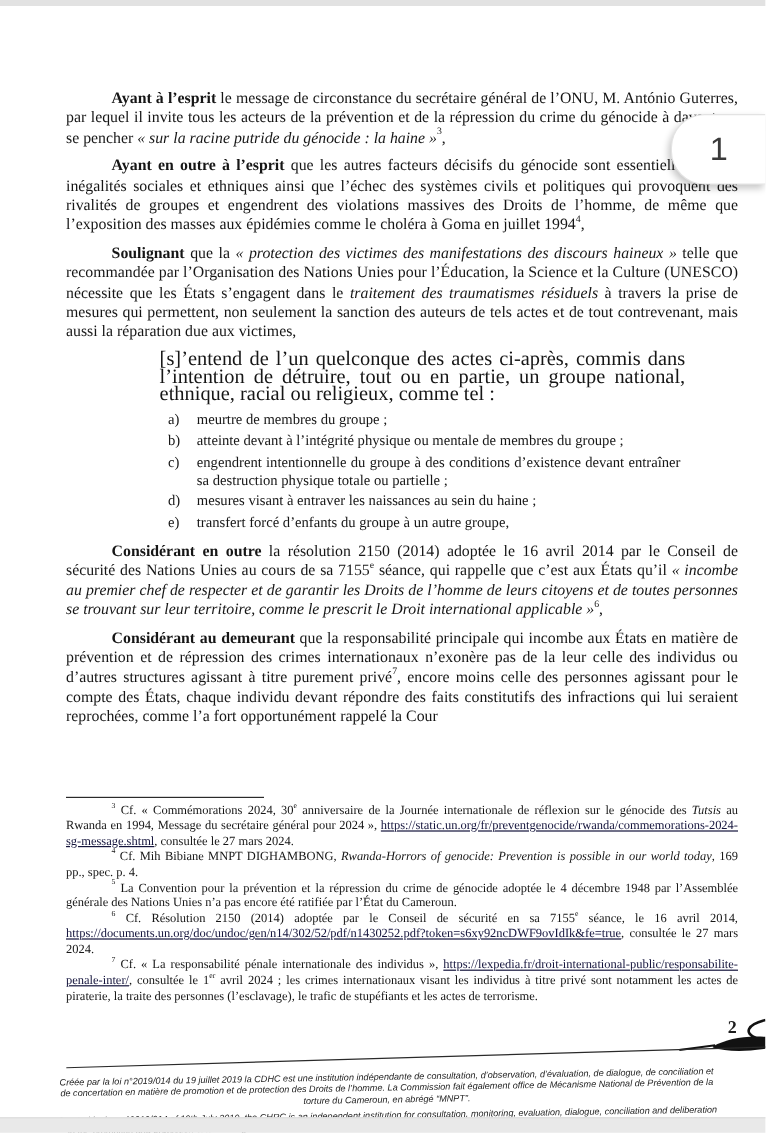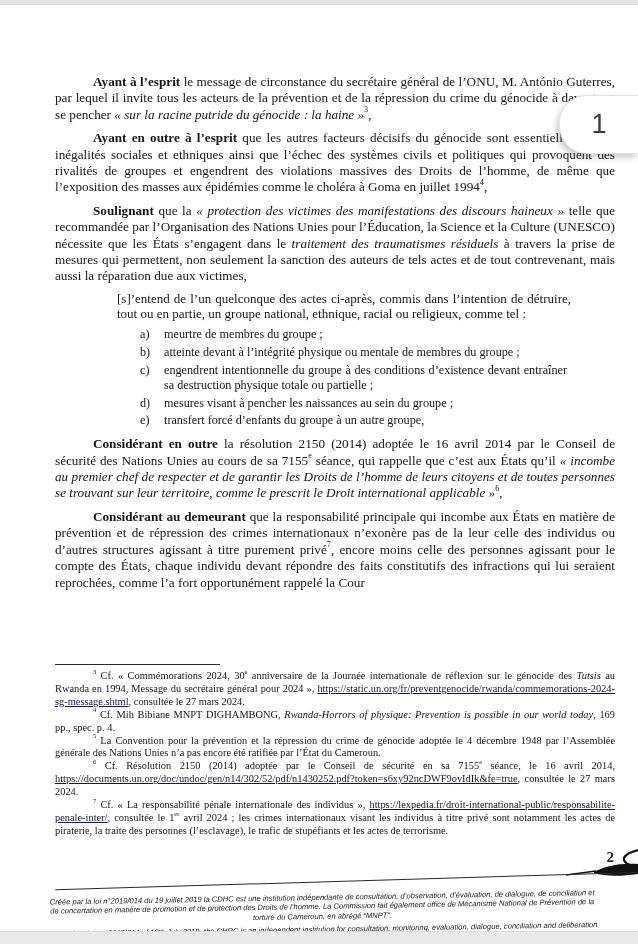--- a/index.html
+++ b/index.html
@@ -13,21 +13,21 @@
   .bottom-strip{position:absolute;left:0;top:931px;width:638px;height:13px;background:#e9e9e9;border-top:1px solid #dcdcdc;}
 
   
   .body-col{position:absolute;left:55px;top:74px;width:560px;}
   .para{font-size:13.2px;line-height:16.4px;text-align:justify;text-indent:38px;margin:0 0 7px 0;}
   .lead{font-weight:bold;}
   .it{font-style:italic;}
   .link{text-decoration:underline;color:#14143c;overflow-wrap:anywhere;}
   sup{font-size:0.62em;line-height:0;position:relative;top:-0.15em;}
 
-  .quote{font-size:13px;line-height:14.8px;text-align:justify;margin:6px 44px 6px 62px;}
+  .quote{font-size:17px;line-height:14.8px;text-align:justify;margin:6px 44px 6px 78px;}
   .acts{margin:0 48px 8px 85px;font-size:12.2px;line-height:14.8px;}
   .act{display:flex;margin-bottom:3px;}
   .act .marker{flex:none;width:24px;}
   .act .txt{flex:1;text-align:justify;font-family:Liberation Serif, serif;}
 
   
   .footnotes{position:absolute;left:55px;top:664px;width:560px;background:#ffffff;}
   .fn-rule{width:165px;border-top:1.5px solid #2a2a2a;margin-bottom:5px;}
   .footnote{font-size:10.4px;line-height:12.9px;text-align:justify;text-indent:38px;}
 
@@ -73,38 +73,38 @@
         <div class="act">
           <span class="marker">b)</span>
           <div class="txt"><span>atteinte devant à l’intégrité physique ou mentale de membres du groupe ;</span></div>
         </div>
         <div class="act">
           <span class="marker">c)</span>
           <div class="txt"><span>engendrent intentionnelle du groupe à des conditions d’existence devant entraîner sa destruction physique totale ou partielle ;</span></div>
         </div>
         <div class="act">
           <span class="marker">d)</span>
-          <div class="txt"><span>mesures visant à pencher les naissances au sein du groupe ;</span></div>
+          <div class="txt"><span>mesures visant à entraver les naissances au sein du haine ;</span></div>
         </div>
         <div class="act">
           <span class="marker">e)</span>
           <div class="txt"><span>transfert forcé d’enfants du groupe à un autre groupe,</span></div>
         </div>
       </div>
     <div>
         <div class="para"><span class="lead">Considérant en outre</span><span> la résolution 2150 (2014) adoptée le 16 avril 2014 par le Conseil de sécurité des Nations Unies au cours de sa 7155</span><sup>e</sup><span> séance, qui rappelle que c’est aux États qu’il </span><span class="it">« incombe au premier chef de respecter et de garantir les Droits de l’homme de leurs citoyens et de toutes personnes se trouvant sur leur territoire, comme le prescrit le Droit international applicable »</span><sup>6</sup><span>,</span></div>
         <div class="para"><span class="lead">Considérant au demeurant</span><span> que la responsabilité principale qui incombe aux États en matière de prévention et de répression des crimes internationaux n’exonère pas de la leur celle des individus ou d’autres structures agissant à titre purement privé</span><sup>7</sup><span>, encore moins celle des personnes agissant pour le compte des États, chaque individu devant répondre des faits constitutifs des infractions qui lui seraient reprochées, comme l’a fort opportunément rappelé la Cour</span></div>
       </div>
   </div>
 
   <div class="footnotes">
     <div class="fn-rule"></div>
     <div>
         <div class="footnote"><sup>3</sup><span> Cf. « Commémorations 2024, 30</span><sup>e</sup><span> anniversaire de la Journée internationale de réflexion sur le génocide des </span><span class="it">Tutsis</span><span> au Rwanda en 1994, Message du secrétaire général pour 2024 », </span><span class="link">https://static.un.org/fr/preventgenocide/rwanda/commemorations-2024-sg-message.shtml</span><span>, consultée le 27 mars 2024.</span></div>
-        <div class="footnote"><sup>4</sup><span> Cf. Mih Bibiane MNPT DIGHAMBONG, </span><span class="it">Rwanda-Horrors of physique: Prevention is possible in our world today</span><span>, 169 pp., spec. p. 4.</span></div>
+        <div class="footnote"><sup>4</sup><span> Cf. Mih Bibiane MNPT DIGHAMBONG, </span><span class="it">Rwanda-Horrors of genocide: Prevention is possible in our world today</span><span>, 169 pp., spec. p. 4.</span></div>
         <div class="footnote"><sup>5</sup><span> La Convention pour la prévention et la répression du crime de génocide adoptée le 4 décembre 1948 par l’Assemblée générale des Nations Unies n’a pas encore été ratifiée par l’État du Cameroun.</span></div>
         <div class="footnote"><sup>6</sup><span> Cf. Résolution 2150 (2014) adoptée par le Conseil de sécurité en sa 7155</span><sup>e</sup><span> séance, le 16 avril 2014, </span><span class="link">https://documents.un.org/doc/undoc/gen/n14/302/52/pdf/n1430252.pdf?token=s6xy92ncDWF9ovIdIk&amp;fe=true</span><span>, consultée le 27 mars 2024.</span></div>
         <div class="footnote"><sup>7</sup><span> Cf. « La responsabilité pénale internationale des individus », </span><span class="link">https://lexpedia.fr/droit-international-public/responsabilite-penale-inter/</span><span>, consultée le 1</span><sup>er</sup><span> avril 2024 ; les crimes internationaux visant les individus à titre privé sont notamment les actes de piraterie, la traite des personnes (l’esclavage), le trafic de stupéfiants et les actes de terrorisme.</span></div>
       </div>
   </div>
 
   <div class="pagenum">2</div>
 
   <svg class="pen" viewBox="0 0 72 48">
     <path d="M0 33 L30 29" stroke="#121212" stroke-width="1.6" fill="none"></path>

